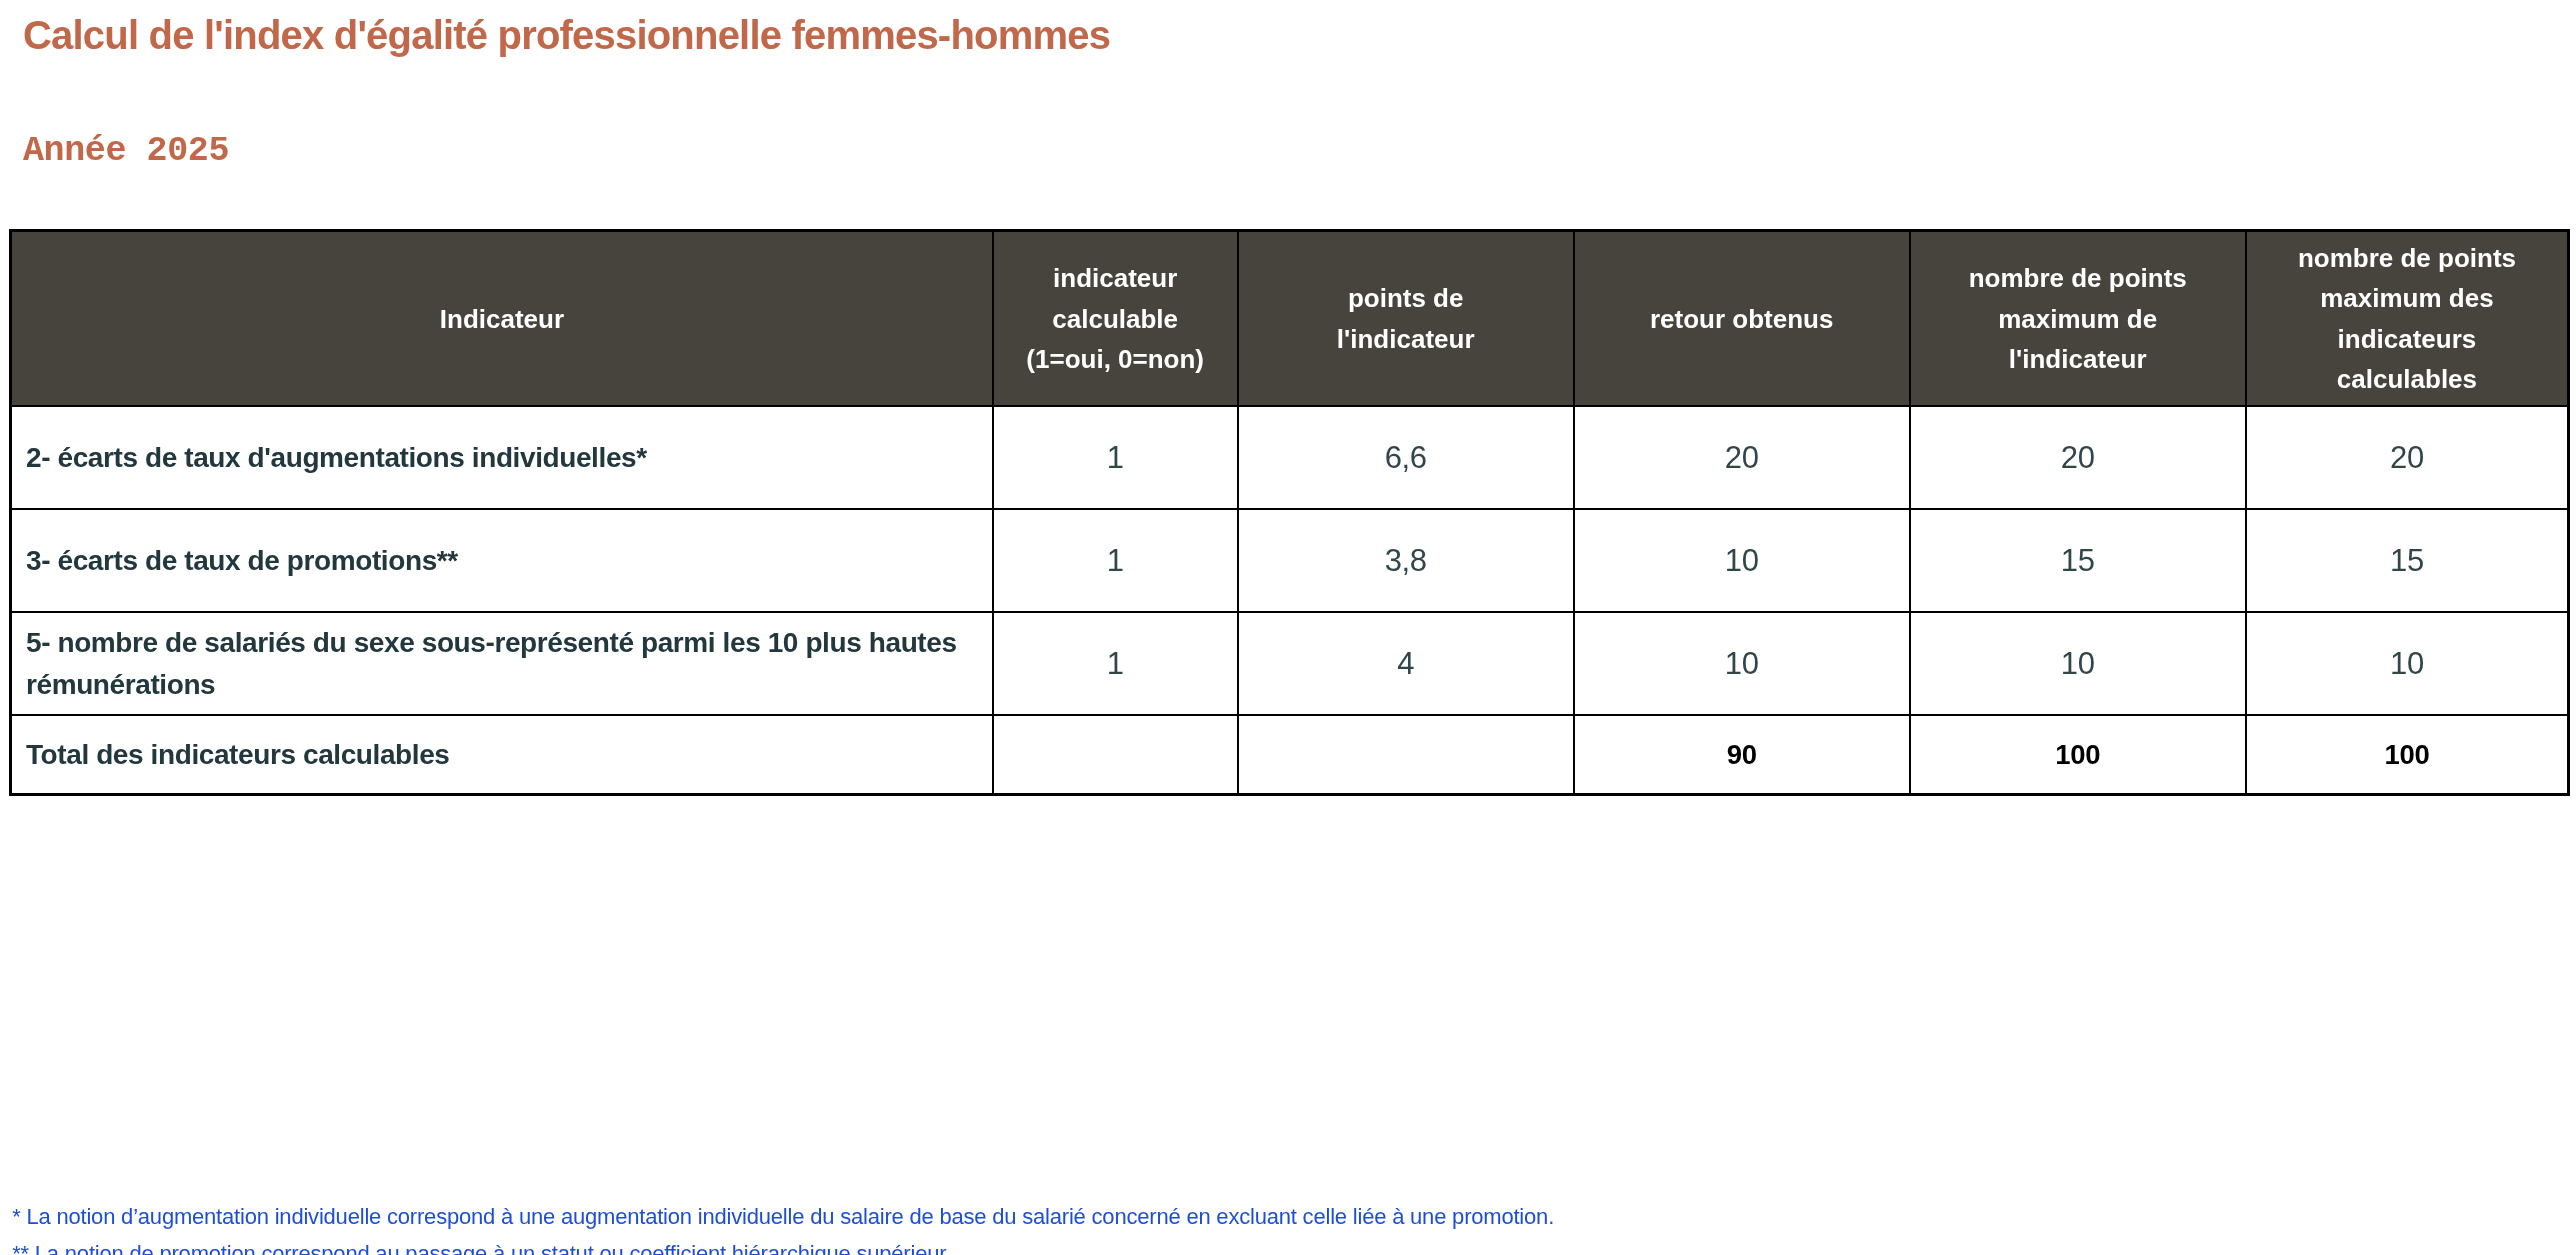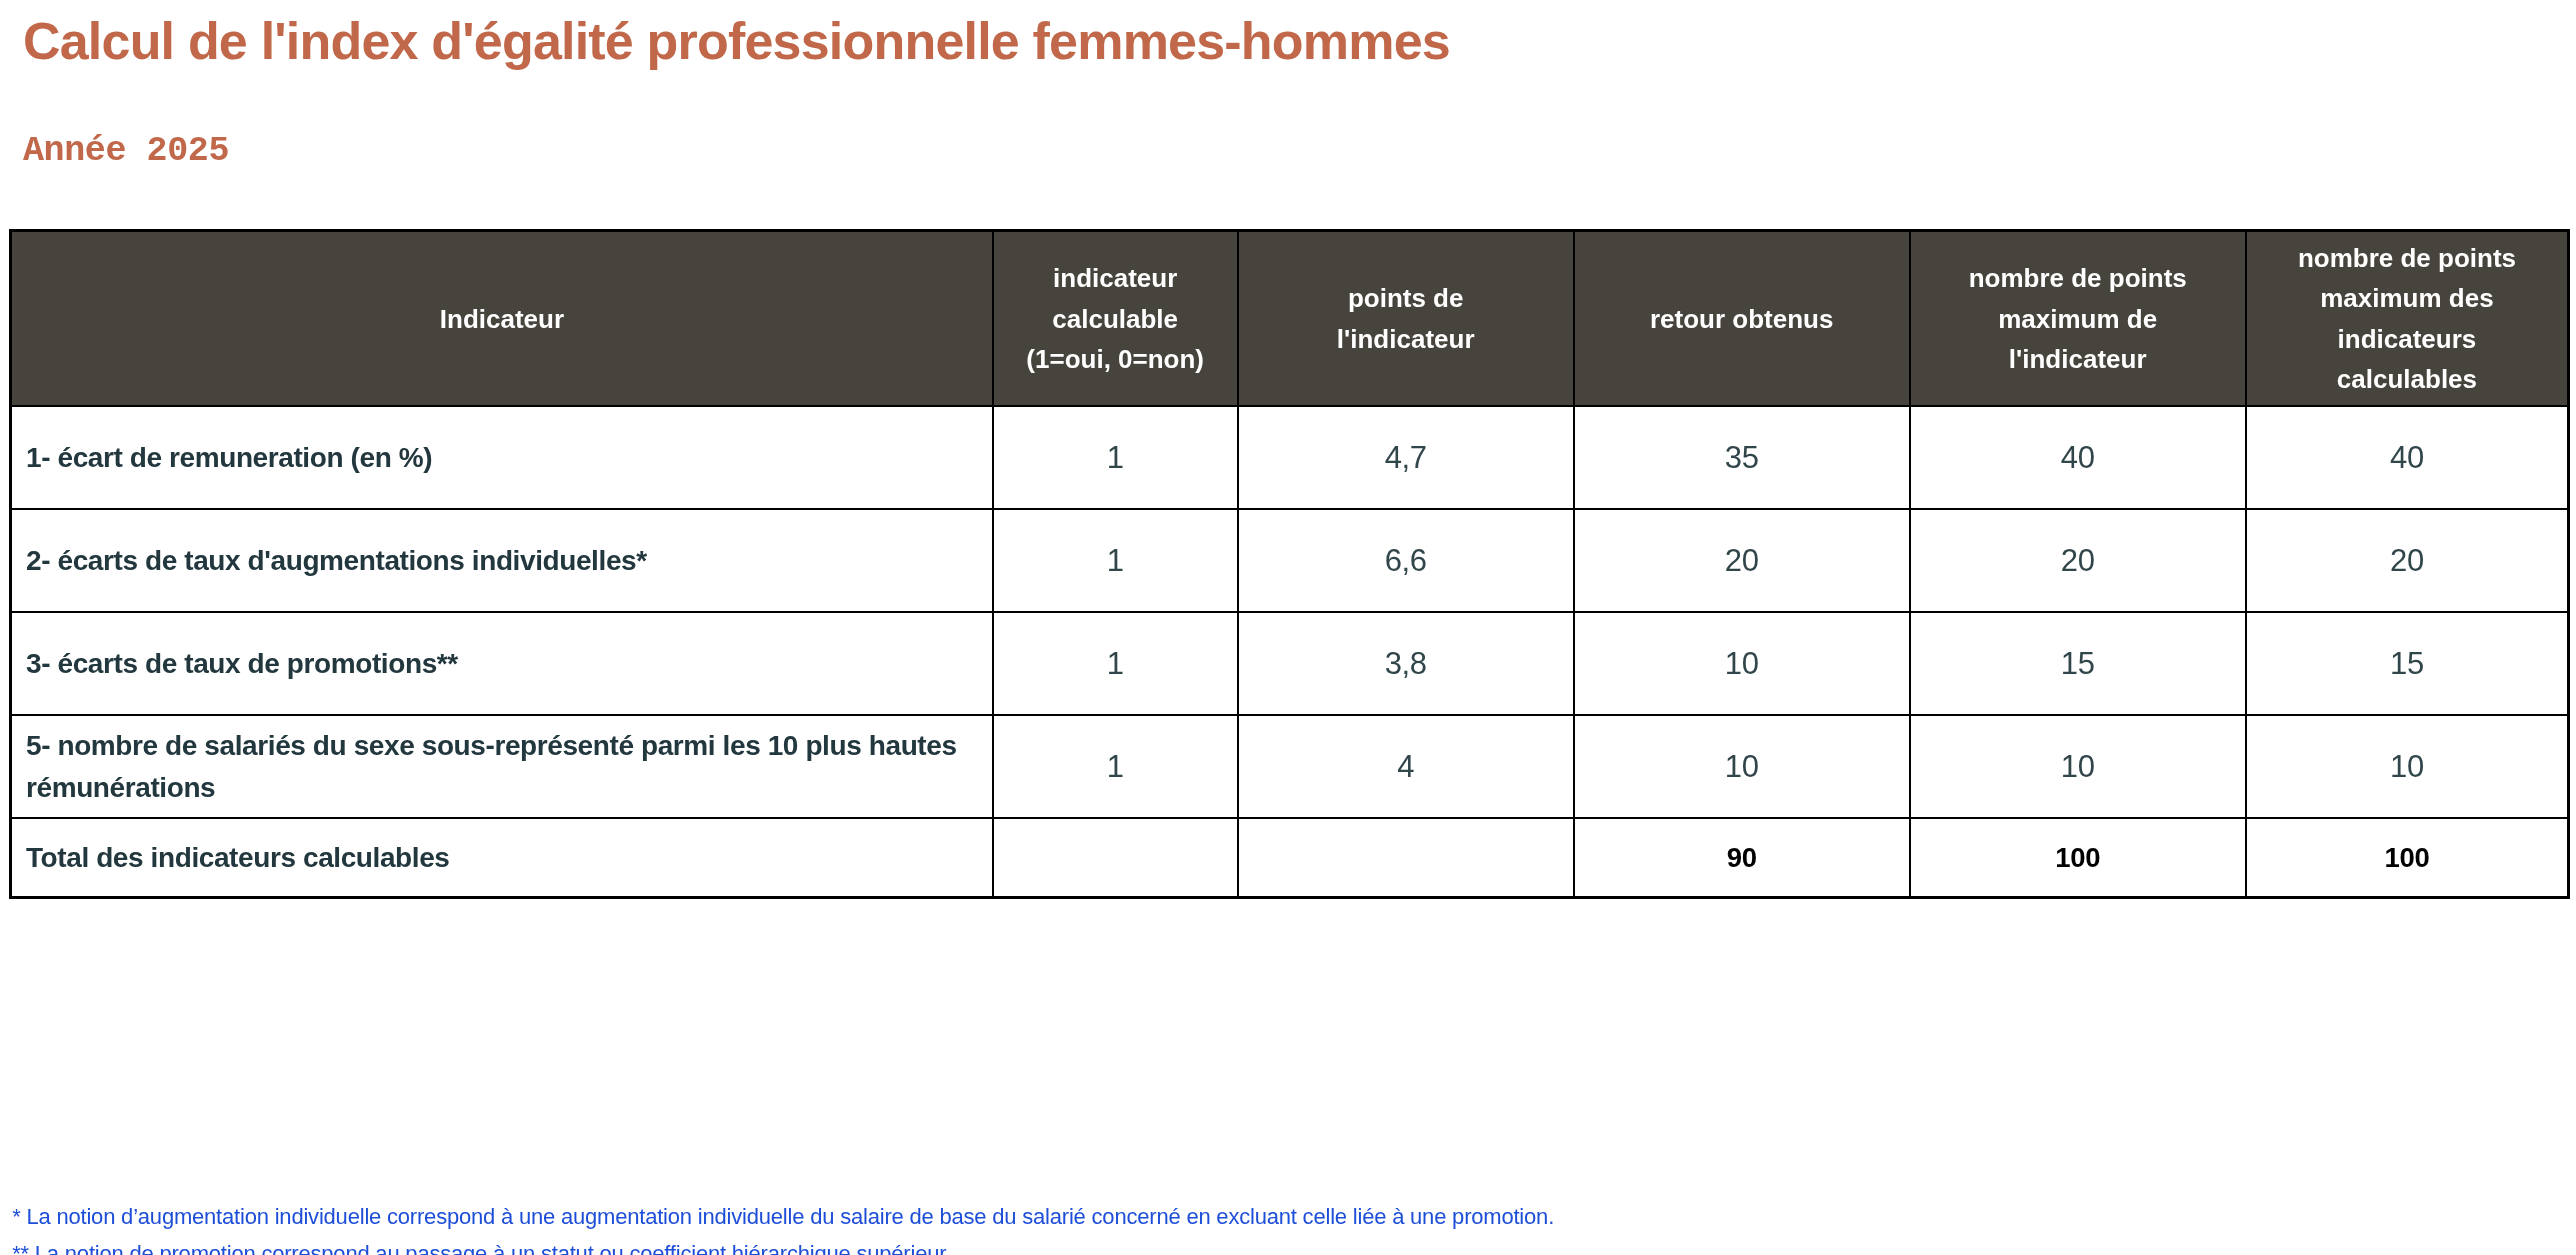--- a/index.html
+++ b/index.html
@@ -5,21 +5,21 @@
   * { box-sizing: border-box; margin: 0; padding: 0; }
   html, body {
     width: 2576px; height: 1255px;
     background: #ffffff;
     font-family: "Liberation Sans", sans-serif;
     overflow: hidden;
     position: relative;
   }
   .page-title {
     position: absolute; top: 12.2px; left: 23px;
-    font-size: 52px; font-weight: bold; letter-spacing: -0.8px;
+    font-size: 40px; font-weight: bold; letter-spacing: -0.8px;
     color: #C1684A; line-height: 1.15;
   }
   .page-subtitle {
     position: absolute; top: 131px; left: 23px;
     font-size: 35px; font-weight: bold; letter-spacing: -0.4px;
     color: #C1684A;
     font-family: Liberation Mono, monospace;
   }
   table.index-table {
     position: absolute; left: 9.2px; top: 229px;
@@ -105,28 +105,20 @@
 maximum de
 l'indicateur</th>
       <th>nombre de points
 maximum des
 indicateurs
 calculables</th>
     </tr>
   </thead>
   <tbody>
     <tr class="data-row">
-      <td class="label-cell">1- écart de remuneration (en %)</td>
-      <td class="num-cell">1</td>
-      <td class="num-cell">4,7</td>
-      <td class="num-cell">35</td>
-      <td class="num-cell">40</td>
-      <td class="num-cell">40</td>
-    </tr>
-    <tr class="data-row">
       <td class="label-cell">2- écarts de taux d'augmentations individuelles*</td>
       <td class="num-cell">1</td>
       <td class="num-cell">6,6</td>
       <td class="num-cell">20</td>
       <td class="num-cell">20</td>
       <td class="num-cell">20</td>
     </tr>
     <tr class="data-row">
       <td class="label-cell">3- écarts de taux de promotions**</td>
       <td class="num-cell">1</td>

